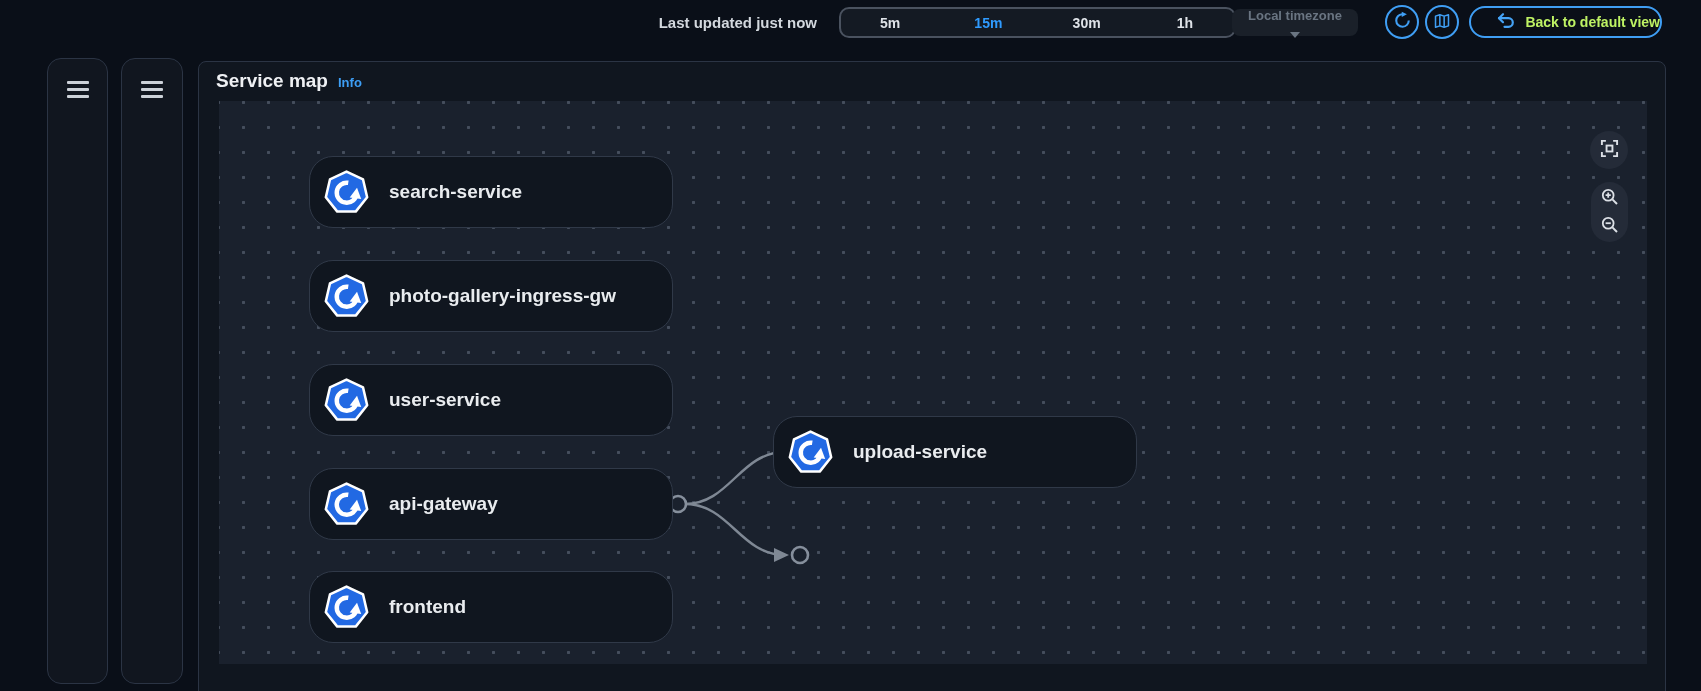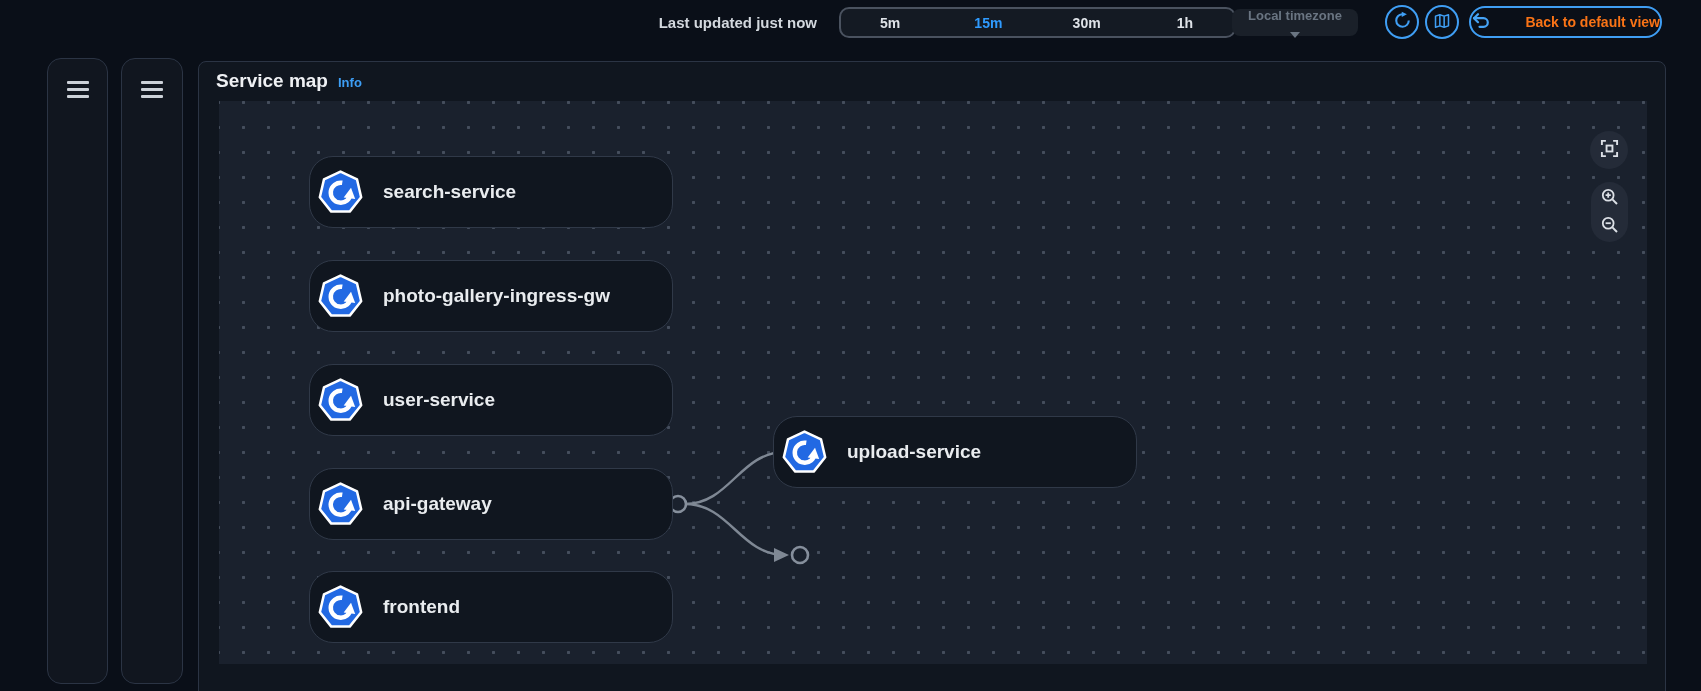--- a/index.html
+++ b/index.html
@@ -37,22 +37,22 @@
   .circ-btn{
     position:absolute; top:5px; width:34px; height:34px; border-radius:50%;
     border:2px solid #3f9ef4; background:transparent; cursor:pointer;
     display:flex; align-items:center; justify-content:center; padding:0;
   }
   .circ-btn.refresh{ left:1385px; }
   .circ-btn.mapbtn{ left:1425px; }
   .back-pill{
     position:absolute; left:1469px; top:6px; width:193px; height:32px;
     border:2px solid #3f9ef4; border-radius:17px; background:transparent; cursor:pointer;
-    display:flex; align-items:center; justify-content:space-between; gap:9px;
-    color:#f97316; font-size:14px; font-weight:bold; font-family:inherit;
+    display:flex; align-items:center; justify-content:flex-end; gap:9px;
+    color:#bef264; font-size:14px; font-weight:bold; font-family:inherit;
   }
   
   .rail{
     position:absolute; top:58px; height:626px; background:#11161f;
     border:1px solid #2b3444; border-radius:14px;
     display:flex; justify-content:center; padding-top:22px;
   }
   .rail.r1{ left:47px; width:61px; }
   .rail.r2{ left:121px; width:62px; }
   .burger{ width:22px; height:17px; display:flex; flex-direction:column;
@@ -73,21 +73,21 @@
     background-image:radial-gradient(circle, #454e5d 1.4px, transparent 1.5px);
     background-size:25px 25px; background-position:12px 14px;
   }
   .edges{ position:absolute; left:0; top:0; pointer-events:none; }
   .edge{ fill:none; stroke:#7f8894; stroke-width:2.4px; }
   .arrow{ fill:#7f8894; }
   .port{ fill:#1a212d; stroke:#868f9c; stroke-width:2.6px; }
   .node{
     position:absolute; width:364px; height:72px; background:#10161f;
     border:1px solid #303948; border-radius:24px; cursor:pointer;
-    display:flex; align-items:center; padding-left:7px; gap:19px;
+    display:flex; align-items:center; padding-left:13px; gap:19px;
   }
   .node .nlabel{ font-size:19px; font-weight:bold; color:#e9ecef; }
   .node .nicon{ width:47px; height:47px; display:flex; }
   
   .fit-btn{
     position:absolute; left:1371px; top:30px; width:38px; height:38px;
     border-radius:50%; background:#242b38; border:none; cursor:pointer;
     display:flex; align-items:center; justify-content:center; padding:0;
   }
   .zoom-pill{

